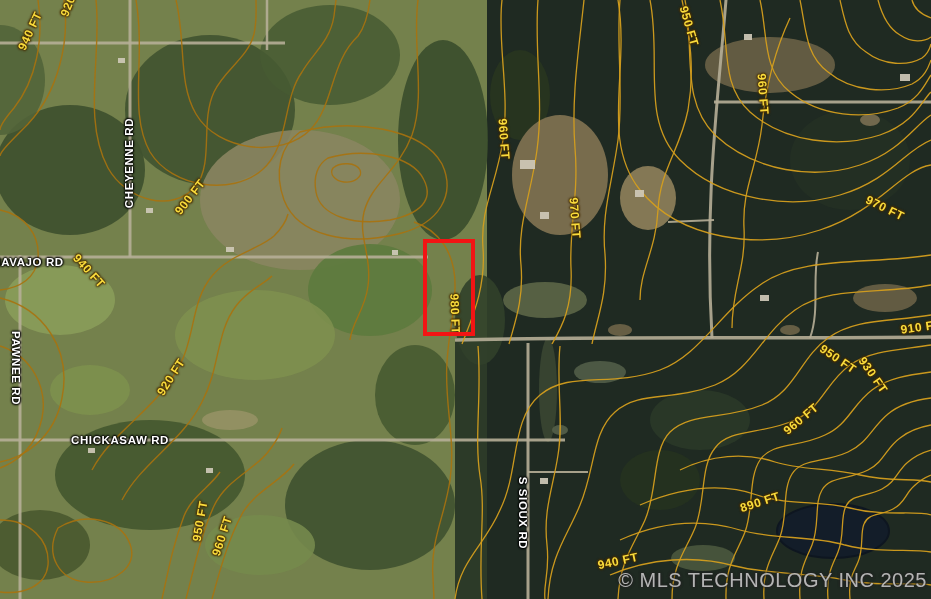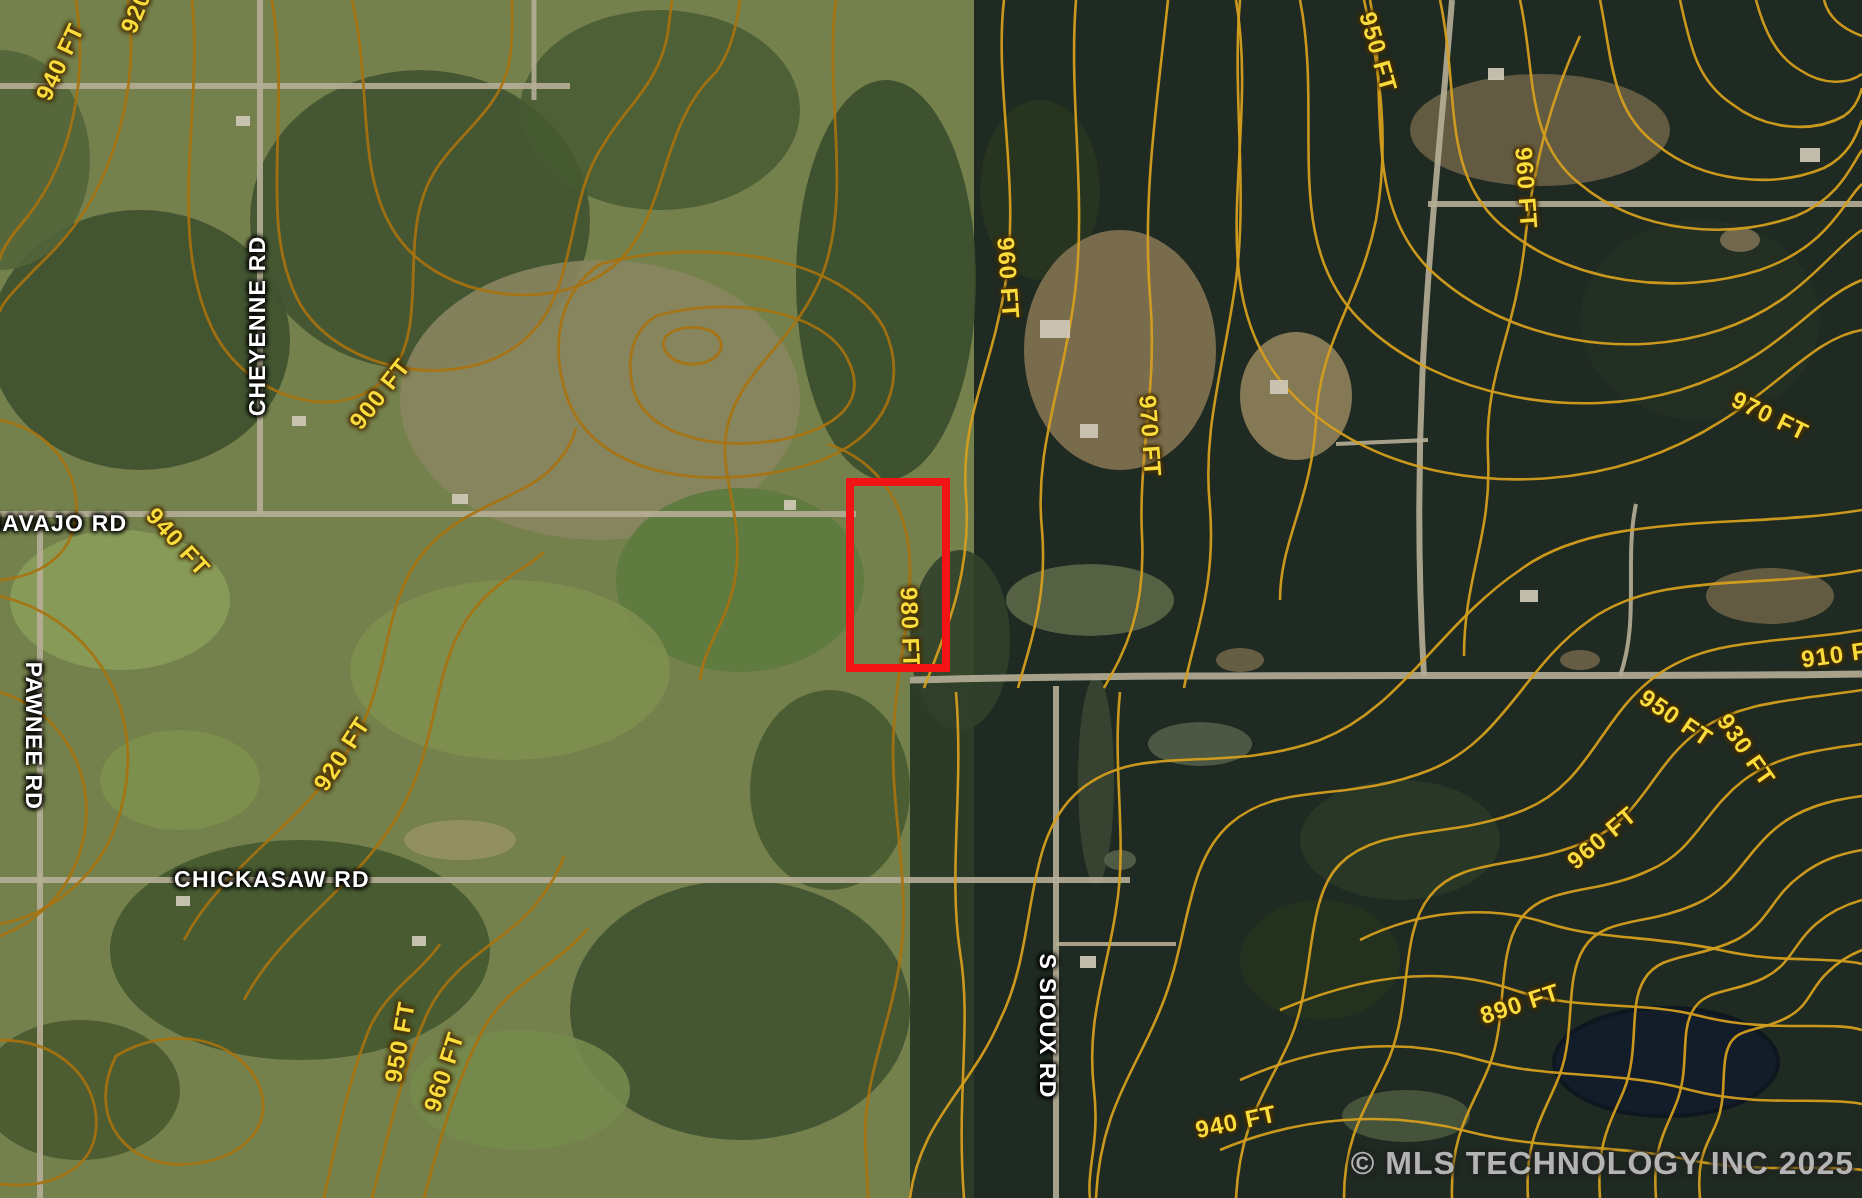--- a/index.html
+++ b/index.html
@@ -20,21 +20,21 @@
   .road-lbl{
     font-size:11.5px;color:#ffffff;letter-spacing:.6px;
     text-shadow:0 1px 2px #000,0 -1px 2px #000,1px 0 2px #000,-1px 0 2px #000;
   }
   #parcel-rect{
     position:absolute;left:423px;top:239px;width:52px;height:97px;
     border:4px solid #f21414;box-sizing:border-box;
   }
   #watermark{
     position:absolute;right:4px;bottom:7px;
-    font-size:16px;font-weight:bold;letter-spacing:.5px;
+    font-size:20px;font-weight:normal;letter-spacing:.5px;
     color:rgba(206,206,206,.85);
     text-shadow:0 0 3px rgba(35,35,35,.9),1px 1px 2px rgba(35,35,35,.9),-1px -1px 2px rgba(35,35,35,.8);
   }
 </style>
 </head>
 <body>
 
 <div id="map-frame">
 
   <svg id="terrain-svg" viewBox="0 0 931 599">
@@ -189,20 +189,20 @@
   <div class="lbl contour-lbl" style="left:921px;top:327px;transform:translate(-50%,-50%) rotate(-8deg);">910 FT</div>
   <div class="lbl contour-lbl" style="left:838px;top:359px;transform:translate(-50%,-50%) rotate(34deg);">950 FT</div>
   <div class="lbl contour-lbl" style="left:873px;top:375px;transform:translate(-50%,-50%) rotate(55deg);">930 FT</div>
   <div class="lbl contour-lbl" style="left:801px;top:419px;transform:translate(-50%,-50%) rotate(-40deg);">960 FT</div>
   <div class="lbl contour-lbl" style="left:760px;top:502px;transform:translate(-50%,-50%) rotate(-18deg);">890 FT</div>
   <div class="lbl contour-lbl" style="left:618px;top:561px;transform:translate(-50%,-50%) rotate(-12deg);">940 FT</div>
 
   <div class="lbl road-lbl" style="left:130px;top:163px;transform:translate(-50%,-50%) rotate(-90deg);">CHEYENNE RD</div>
   <div class="lbl road-lbl" style="left:28px;top:263px;transform:translate(-50%,-50%);">NAVAJO RD</div>
   <div class="lbl road-lbl" style="left:15px;top:368px;transform:translate(-50%,-50%) rotate(90deg);">PAWNEE RD</div>
-  <div class="lbl road-lbl" style="left:128px;top:441px;transform:translate(-50%,-50%);padding-left:16px;">CHICKASAW RD</div>
+  <div class="lbl road-lbl" style="left:112px;top:441px;transform:translate(-50%,-50%);padding-left:16px;">CHICKASAW RD</div>
   <div class="lbl road-lbl" style="left:522px;top:513px;transform:translate(-50%,-50%) rotate(90deg);">S SIOUX RD</div>
 
   <div id="parcel-rect"></div>
 
   <div id="watermark">© MLS TECHNOLOGY INC 2025</div>
 
 </div>
 
 </body></html>

